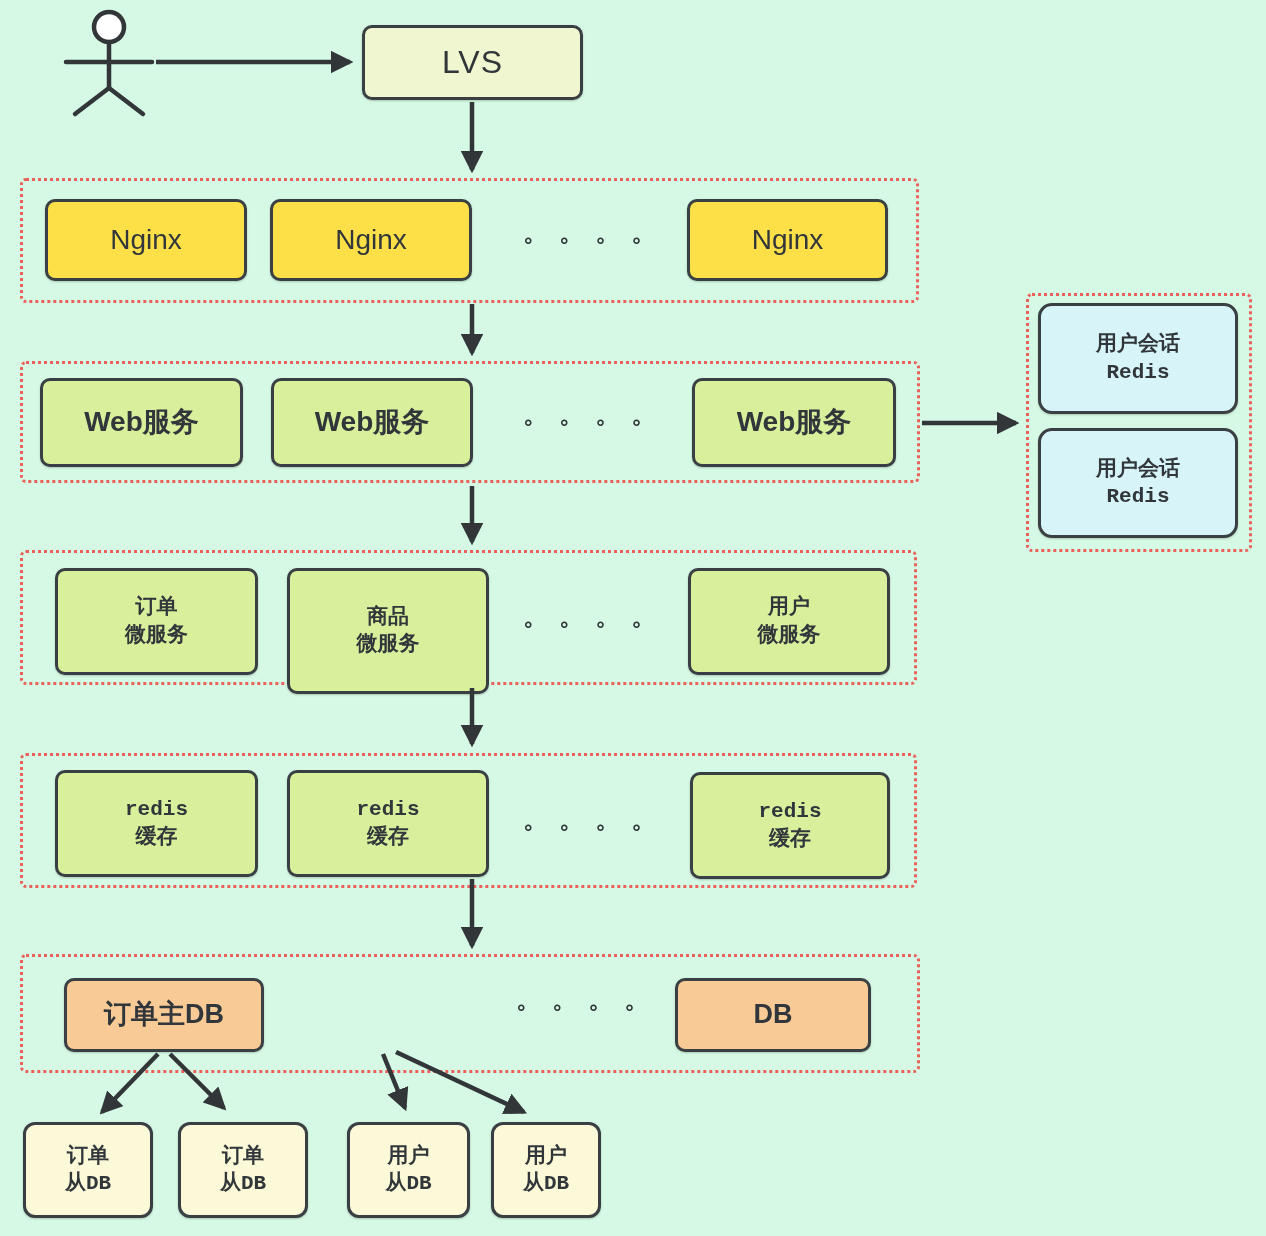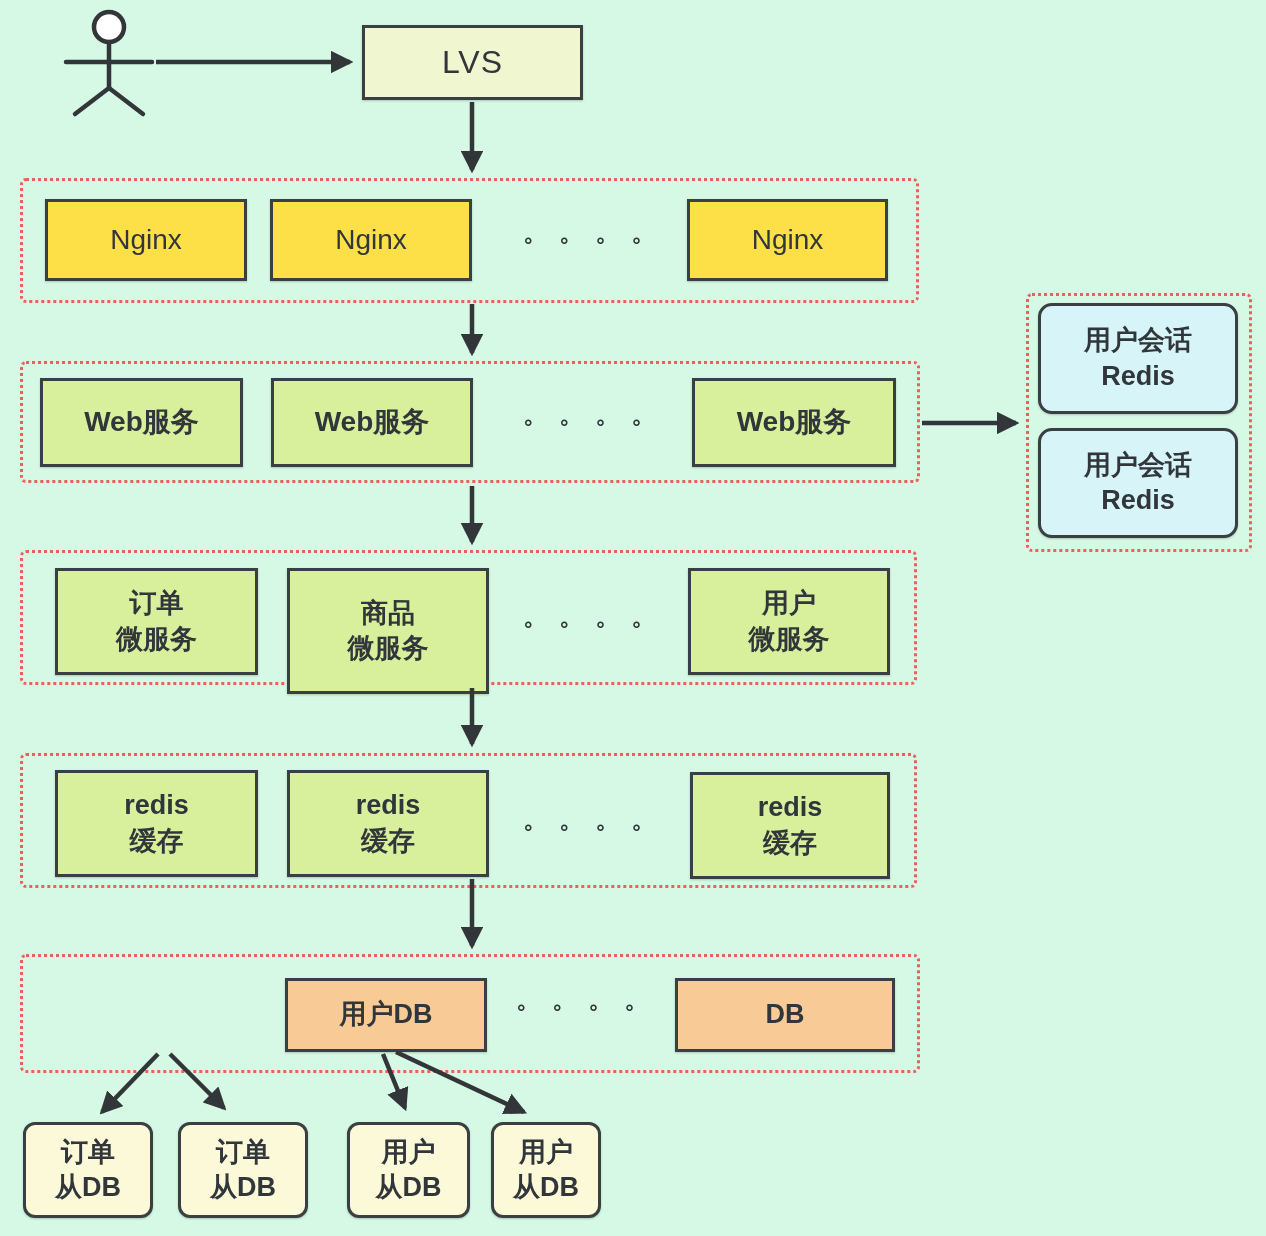--- a/index.html
+++ b/index.html
@@ -8,21 +8,21 @@
     width:1266px;height:1236px;
     background:#d5f9e4;
     overflow:hidden;
     font-family:"Liberation Sans","DejaVu Sans",sans-serif;
     color:#31363a;
   }
   .box{
     position:absolute;
     box-sizing:border-box;
     border:3px solid #3a3f43;
-    border-radius:0;
+    border-radius:10px;
     display:flex;
     flex-direction:column;
     align-items:center;
     justify-content:center;
     text-align:center;
     font-size:28px;
     font-weight:600;
     line-height:1.3;
     box-shadow:0 1px 2px rgba(40,50,45,.25);
   }
@@ -31,21 +31,21 @@
     box-sizing:border-box;
     border:3px dotted #e96159;
     border-radius:6px;
   }
   .fill-lvs{background:#f0f7d0;font-weight:400;font-size:32px;letter-spacing:1px;}
   .fill-pink{background:#fde047;font-weight:500;}
   .fill-green{background:#d8f09c;}
   .fill-blue{background:#d7f4f8;border-radius:14px;font-size:27px;}
   .fill-orange{background:#f8ca96;font-size:27px;}
   .fill-yellow{background:#fcf9d8;border-radius:12px;font-size:24px;}
-  .two{font-size:27px;}
+  .two{font-size:21px;font-family:Liberation Mono, monospace;}
   .dots{
     position:absolute;
     font-size:20px;
     font-weight:700;
     letter-spacing:9px;
     color:#2e3336;
     white-space:nowrap;
   }
   svg.overlay{
     position:absolute;left:0;top:0;z-index:5;
@@ -122,25 +122,25 @@
     <span>redis</span>
     <span>缓存</span>
   </div>
   <div class="dots" style="left:522px;top:815px;">∘ ∘ ∘ ∘</div>
   <div class="box fill-green two" style="left:690px;top:772px;width:200px;height:107px;">
     <span>redis</span>
     <span>缓存</span>
   </div>
 
   <div class="container" style="left:20px;top:954px;width:900px;height:119px;"></div>
-  <div class="box fill-orange" style="left:285px;top:978px;width:202px;height:74px;">
-    <span>用户DB</span>
+  <div class="box fill-orange" style="left:64px;top:978px;width:200px;height:74px;">
+    <span>订单主DB</span>
   </div>
   <div class="dots" style="left:515px;top:995px;">∘ ∘ ∘ ∘</div>
-  <div class="box fill-orange" style="left:675px;top:978px;width:220px;height:74px;">
+  <div class="box fill-orange" style="left:675px;top:978px;width:196px;height:74px;">
     <span>DB</span>
   </div>
 
   <div class="box fill-yellow two" style="left:23px;top:1122px;width:130px;height:96px;">
     <span>订单</span>
     <span>从DB</span>
   </div>
   <div class="box fill-yellow two" style="left:178px;top:1122px;width:130px;height:96px;">
     <span>订单</span>
     <span>从DB</span>

